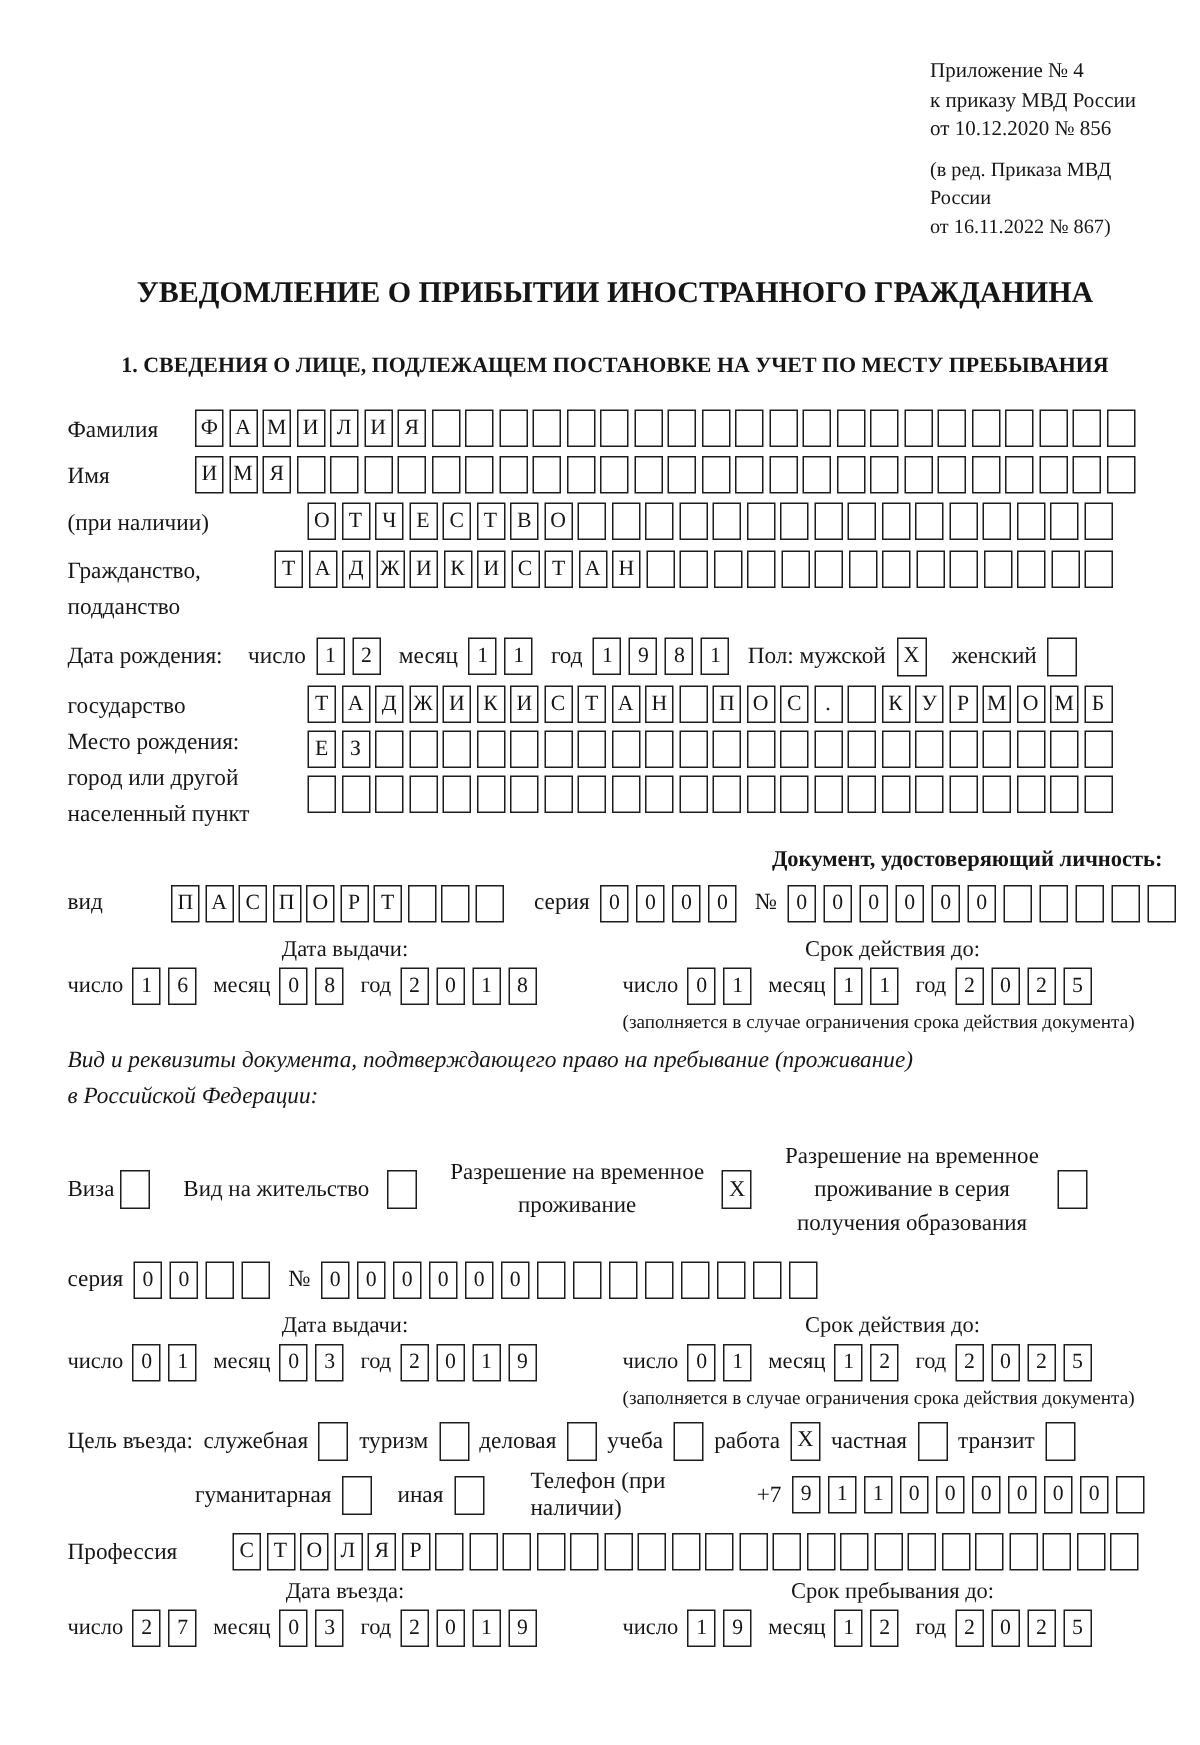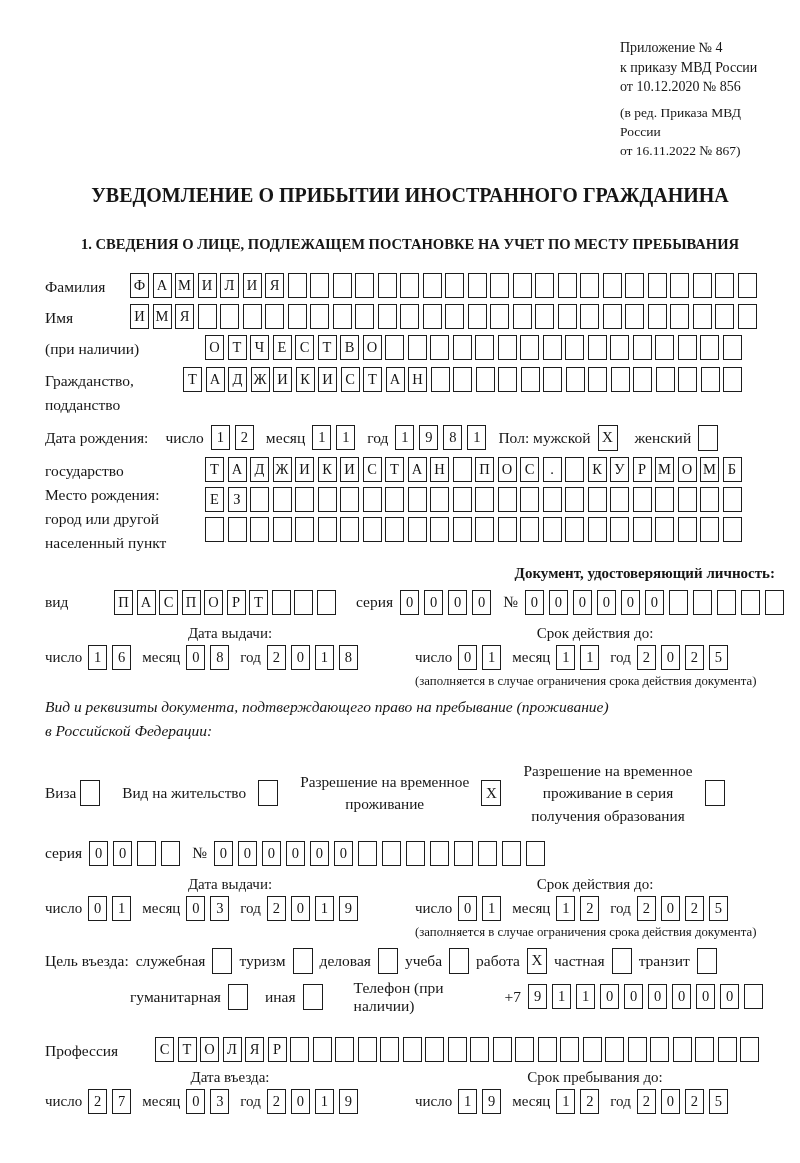--- a/index.html
+++ b/index.html
@@ -542,21 +542,21 @@
         <span class="cell">0</span>
         <span class="cell">0</span>
         <span class="cell">0</span>
         <span class="cell">0</span>
         <span class="cell">0</span>
         <span class="cell">0</span>
         <span class="cell"></span>
       </span>
   </div>
 
-  <div class="row" style="margin-top:22px;">
+  <div class="row" style="margin-top:6px;align-items:flex-end;">
     <div class="label w110">Профессия</div>
     <div class="cells">
         <span class="cell">С</span>
         <span class="cell">Т</span>
         <span class="cell">О</span>
         <span class="cell">Л</span>
         <span class="cell">Я</span>
         <span class="cell">Р</span>
         <span class="cell"></span>
         <span class="cell"></span>

